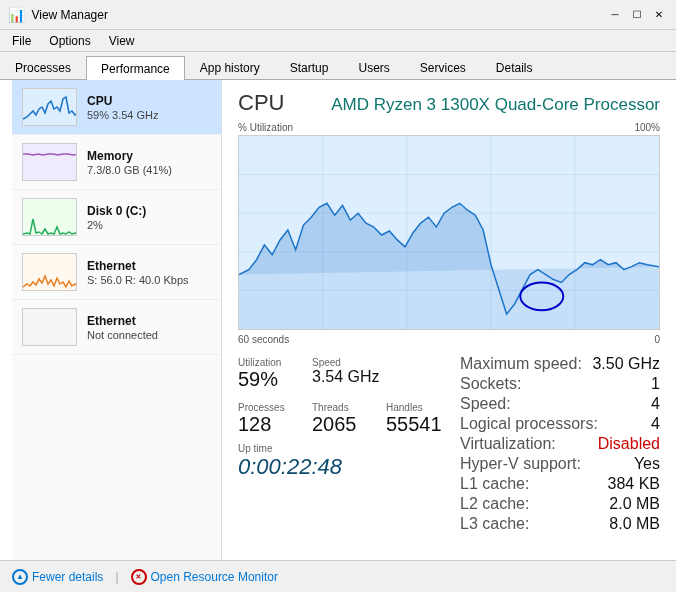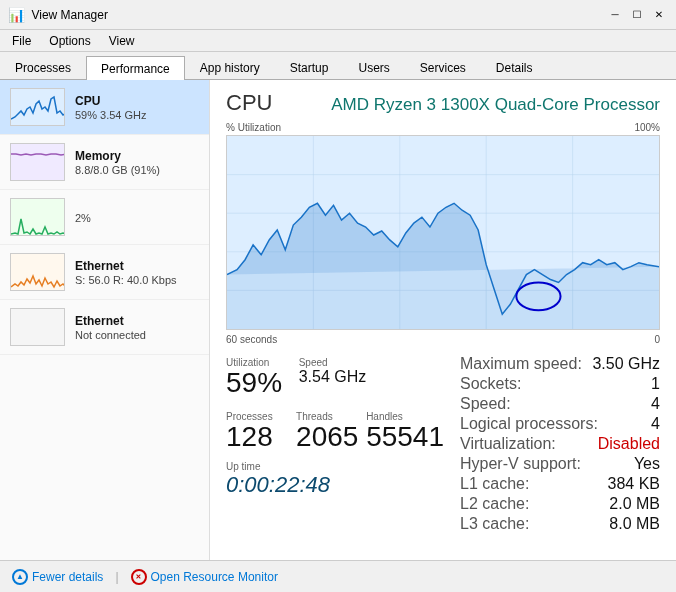--- a/index.html
+++ b/index.html
@@ -85,20 +85,21 @@
       border-bottom-color: white;
       margin-bottom: -1px;
       z-index: 1;
     }
 
     
     .main-content {
       display: flex;
       height: calc(592px - 30px - 22px - 28px - 32px);
       background: white;
+      padding-left: 12px;
     }
 
     
     .sidebar {
       width: 210px;
       background: #fafafa;
       border-right: 1px solid #ddd;
       overflow-y: auto;
     }
     .sidebar-item {
@@ -163,38 +164,38 @@
 
     
     .stats-grid {
       display: grid;
       grid-template-columns: 1fr 1fr 1fr;
       gap: 0;
       margin-bottom: 8px;
     }
     .stat-block { padding: 2px 0; }
     .stat-label { font-size: 10px; color: #666; }
-    .stat-value { font-size: 28px; font-weight: 300; color: #111; line-height: 1.1; }
+    .stat-value { font-size: 20px; font-weight: 300; color: #111; line-height: 1.1; }
     .stat-value.medium { font-size: 16px; }
 
     .stats-row2 {
       display: grid;
       grid-template-columns: 1fr 1fr 1fr;
       gap: 0;
       margin-bottom: 6px;
     }
 
     .uptime-block { margin-top: 2px; }
     .uptime-label { font-size: 10px; color: #666; }
     .uptime-value { font-size: 22px; font-weight: 300; color: #0c4a6e; font-style: italic; }
 
     
     .bottom-section {
       display: flex;
-      gap: 16px;
+      gap: 0;
     }
     .bottom-left { flex: 1; }
     .bottom-right {
       width: 200px;
       font-size: 16px;
     }
     .info-row {
       display: flex;
       justify-content: space-between;
       margin-bottom: 2px;
@@ -290,32 +291,33 @@
 
     <div class="sidebar-item">
       <div class="sidebar-thumb memory-mini">
         <svg width="55" height="38" viewBox="0 0 55 38">
           <rect width="55" height="38" fill="#f0eaff"></rect>
           <polyline points="0,10 5,10 10,11 15,10 20,11 25,10 30,10 35,11 40,10 45,10 50,11 55,10" fill="none" stroke="#9b59b6" stroke-width="1.5"></polyline>
         </svg>
       </div>
       <div class="sidebar-info">
         <div class="sidebar-name">Memory</div>
-        <div class="sidebar-stat">8.8/8.0 GB (91%)</div>
+        <div class="sidebar-stat">7.3/8.0 GB (41%)</div>
       </div>
     </div>
 
     <div class="sidebar-item">
       <div class="sidebar-thumb disk-mini">
         <svg width="55" height="38" viewBox="0 0 55 38">
           <rect width="55" height="38" fill="#eeffee"></rect>
           <polyline points="0,35 4,34 7,35 10,20 13,34 16,33 19,35 22,30 25,35 28,34 31,35 34,28 37,35 40,34 43,35 46,33 49,35 52,34 55,35" fill="none" stroke="#27ae60" stroke-width="1.5"></polyline>
         </svg>
       </div>
       <div class="sidebar-info">
+        <div class="sidebar-name">Disk 0 (C:)</div>
         <div class="sidebar-stat">2%</div>
       </div>
     </div>
 
     <div class="sidebar-item">
       <div class="sidebar-thumb eth1-mini">
         <svg width="55" height="38" viewBox="0 0 55 38">
           <rect width="55" height="38" fill="#fff8ee"></rect>
           <polyline points="0,33 4,30 7,32 10,28 13,31 16,25 19,29 22,22 25,30 28,26 31,32 34,24 37,30 40,28 43,33 46,27 49,32 52,30 55,33" fill="none" stroke="#e67e22" stroke-width="1.5"></polyline>
         </svg>

